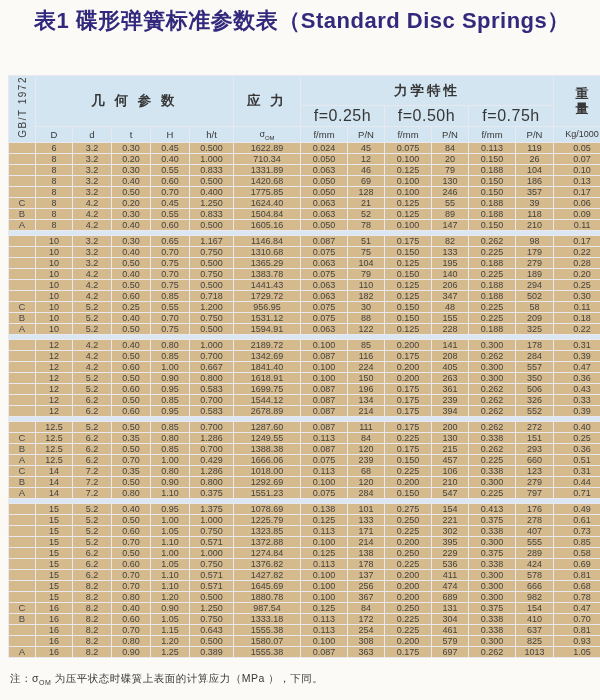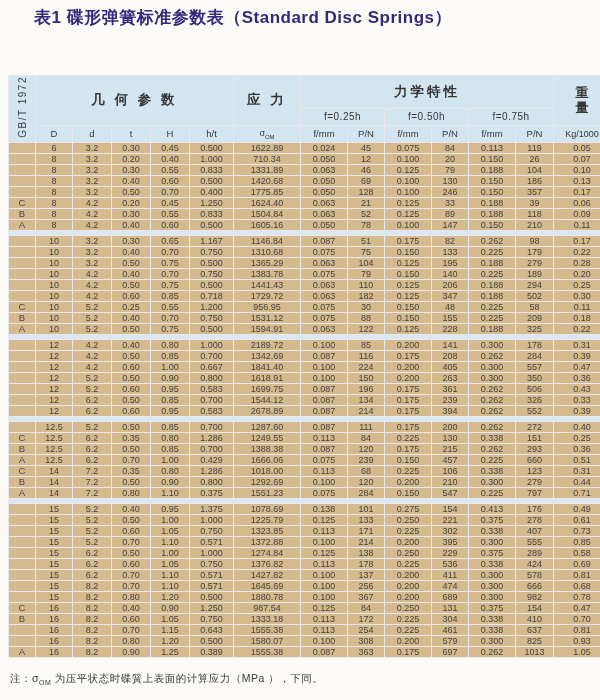--- a/index.html
+++ b/index.html
@@ -3,35 +3,35 @@
 <meta charset="utf-8">
 <style>
   html,body{margin:0;padding:0;}
   body{
     width:600px;height:700px;position:relative;overflow:hidden;
     background:#fbfaf6;
     font-family:"Liberation Sans","DejaVu Sans",sans-serif;
   }
   .page-title{
     position:absolute;left:34px;top:6px;
-    font-size:17px;font-weight:bold;color:#32297d;letter-spacing:.5px;
+    font-size:22px;font-weight:bold;color:#32297d;letter-spacing:.5px;
     white-space:nowrap;
   }
   .table-wrap{position:absolute;left:8px;top:75px;width:584px;}
   table.spring{
     border-collapse:separate;border-spacing:1.5px;table-layout:fixed;
     width:584px;background:#e9e8ef;
   }
   th{
     background:#d3e5f1;color:#363636;padding:0;margin:0;
     font-weight:bold;text-align:center;vertical-align:middle;
   }
   .th-big{font-size:13.5px;letter-spacing:3px;height:26px;}
   .th-weight{font-size:13px;line-height:15px;letter-spacing:0;}
-  .th-f{font-size:10px;font-weight:normal;height:13px;letter-spacing:.5px;}
+  .th-f{font-size:16px;font-weight:normal;height:13px;letter-spacing:.5px;}
   .th-col{font-size:9.5px;font-weight:normal;height:13px;}
   .th-sigma{font-size:9px;font-weight:normal;}
   .th-sigma sub{font-size:6px;}
   .th-kg{font-size:9px;font-weight:normal;}
   .gbt-cell{background:#d3e5f1;vertical-align:middle;text-align:center;}
   .gbt-vert{
     writing-mode:vertical-rl;transform:rotate(180deg);
     font-size:10px;font-weight:normal;letter-spacing:1.5px;color:#3d3d3d;
     display:inline-block;white-space:nowrap;
   }
@@ -197,21 +197,21 @@
           <td class="c-type">C</td>
           <td>8</td>
           <td>4.2</td>
           <td>0.20</td>
           <td>0.45</td>
           <td>1.250</td>
           <td>1624.40</td>
           <td>0.063</td>
           <td>21</td>
           <td>0.125</td>
-          <td>33</td>
+          <td>55</td>
           <td>0.188</td>
           <td>39</td>
           <td>0.06</td>
         </tr>
         <tr>
           <td class="c-type">B</td>
           <td>8</td>
           <td>4.2</td>
           <td>0.30</td>
           <td>0.55</td>

